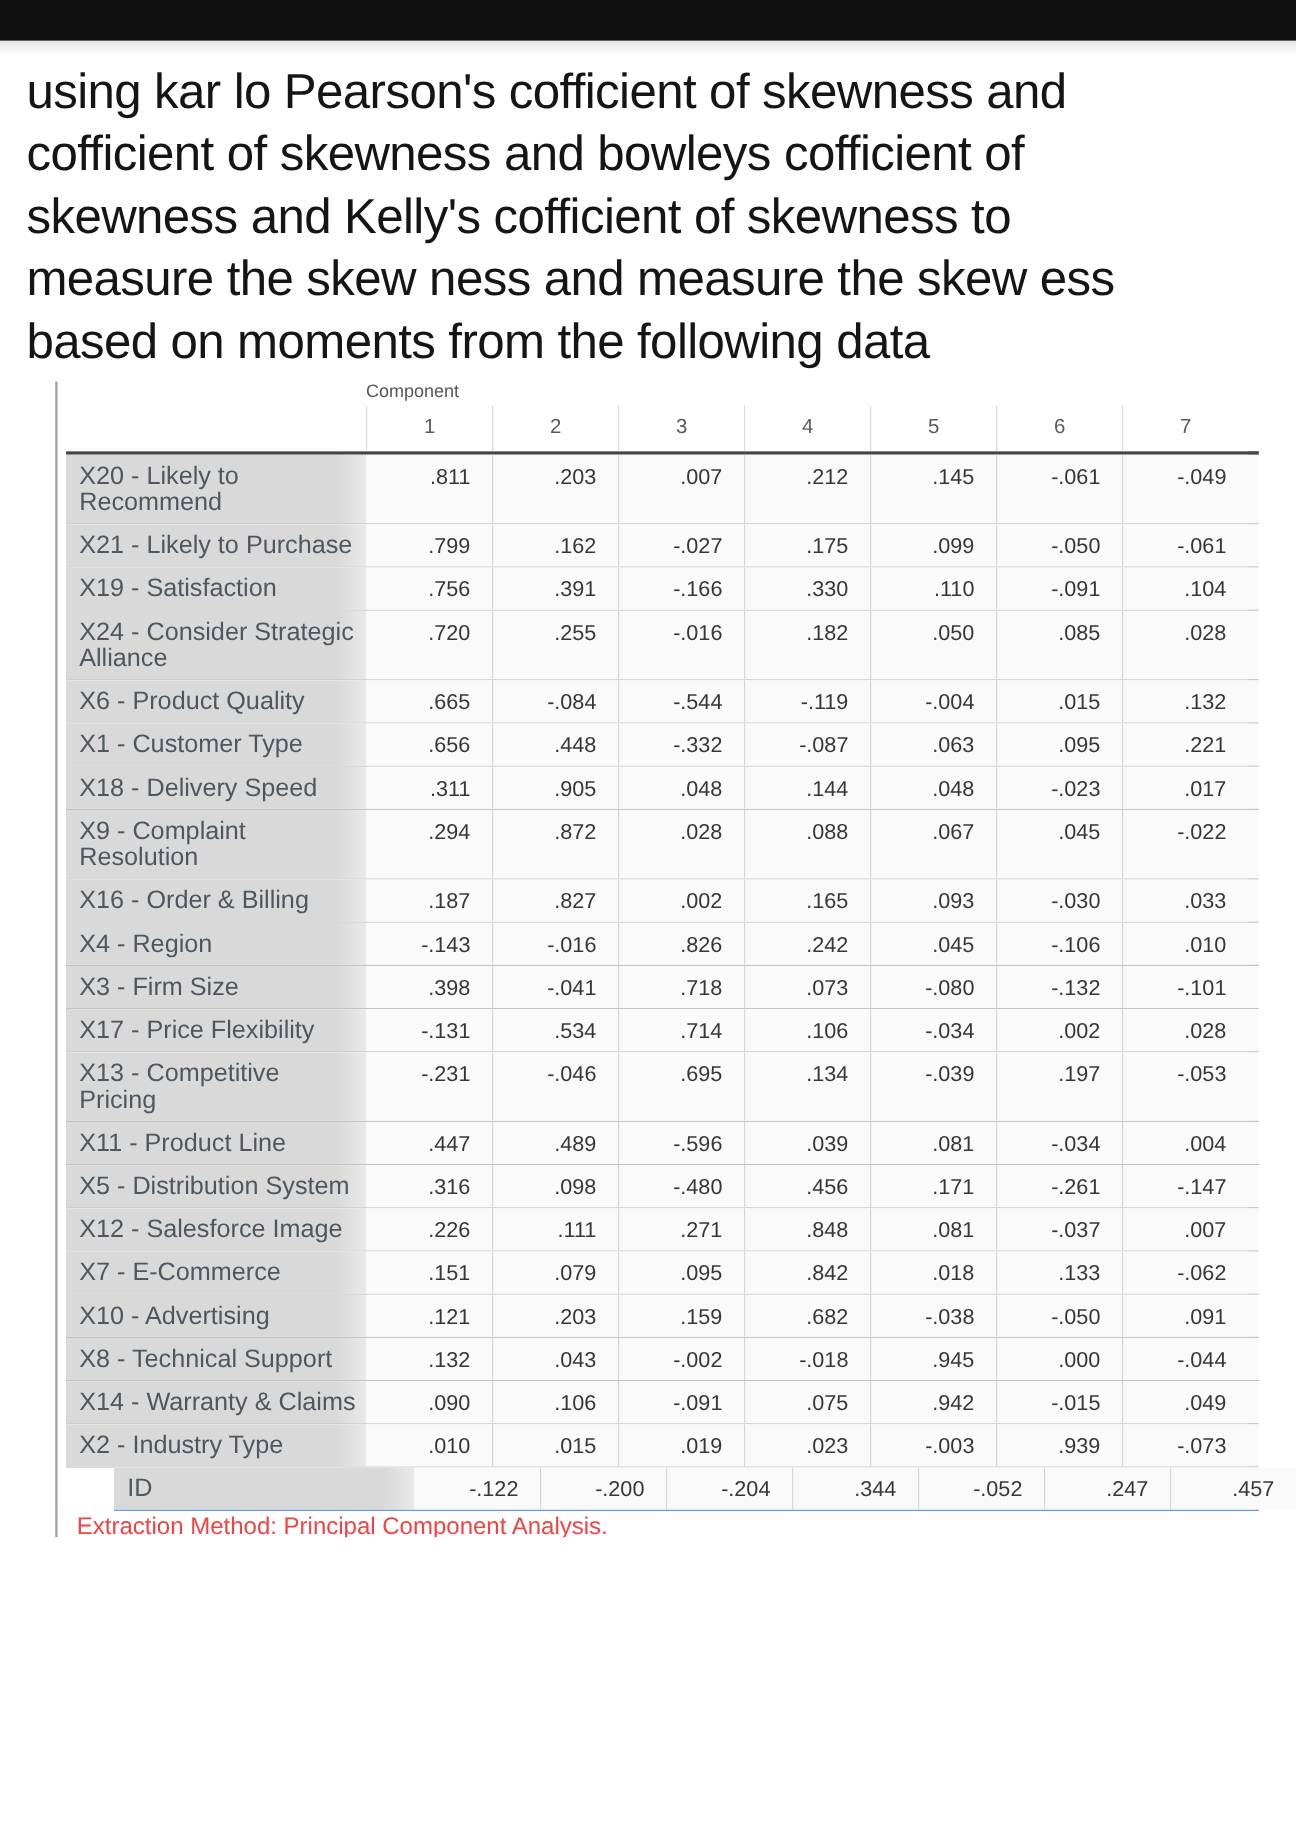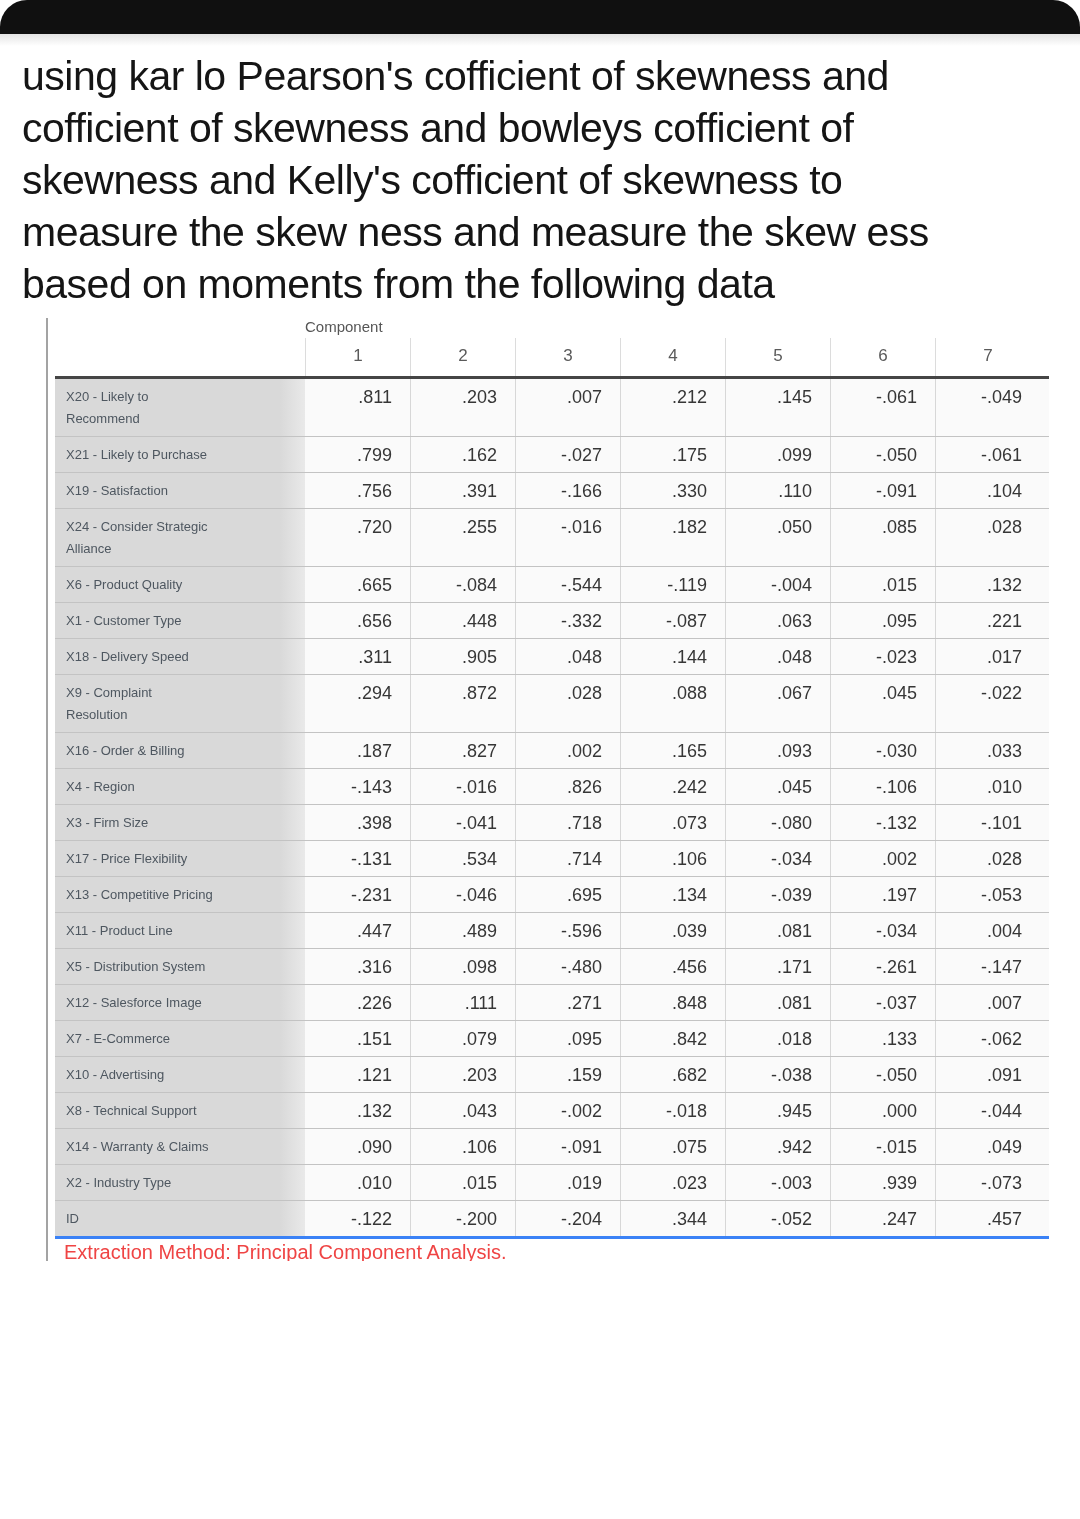--- a/index.html
+++ b/index.html
@@ -7,21 +7,20 @@
     padding: 0;
     background: #ffffff;
     font-family: "Liberation Sans", sans-serif;
   }
   .page {
     position: relative;
     width: 1080px;
     height: 1519px;
     background: #ffffff;
     overflow: hidden;
-    border-radius: 27px;
   }
   .top-bar {
     width: 100%;
     height: 34px;
     background: #101010;
   }
   .top-shadow {
     width: 100%;
     height: 12px;
     background: linear-gradient(to bottom, #e4e4e4, #ffffff);
@@ -75,26 +74,27 @@
     color: #5a5a5a;
     font-size: 17px;
     padding: 8px 0 10px 0;
     border-left: 1px solid #dcdcdc;
     background: #ffffff;
   }
   .body-row {
     border-bottom: 1px solid #c3c3c3;
   }
   .body-row:last-child {
-    border-bottom: 3px solid #3b82f6;
+    border-bottom: 1px solid #3b82f6;
+    margin-left: 40px;
   }
   .row-label {
     background: linear-gradient(to right, #d9d9d9 90%, #e9e9e9);
     color: #4e5760;
-    font-size: 13px;
+    font-size: 21px;
     line-height: 22px;
     padding: 7px 6px 6px 11px;
     white-space: pre-line;
   }
   .value-cell {
     text-align: right;
     color: #363636;
     font-size: 18px;
     line-height: 22px;
     padding: 7px 18px 6px 0;

